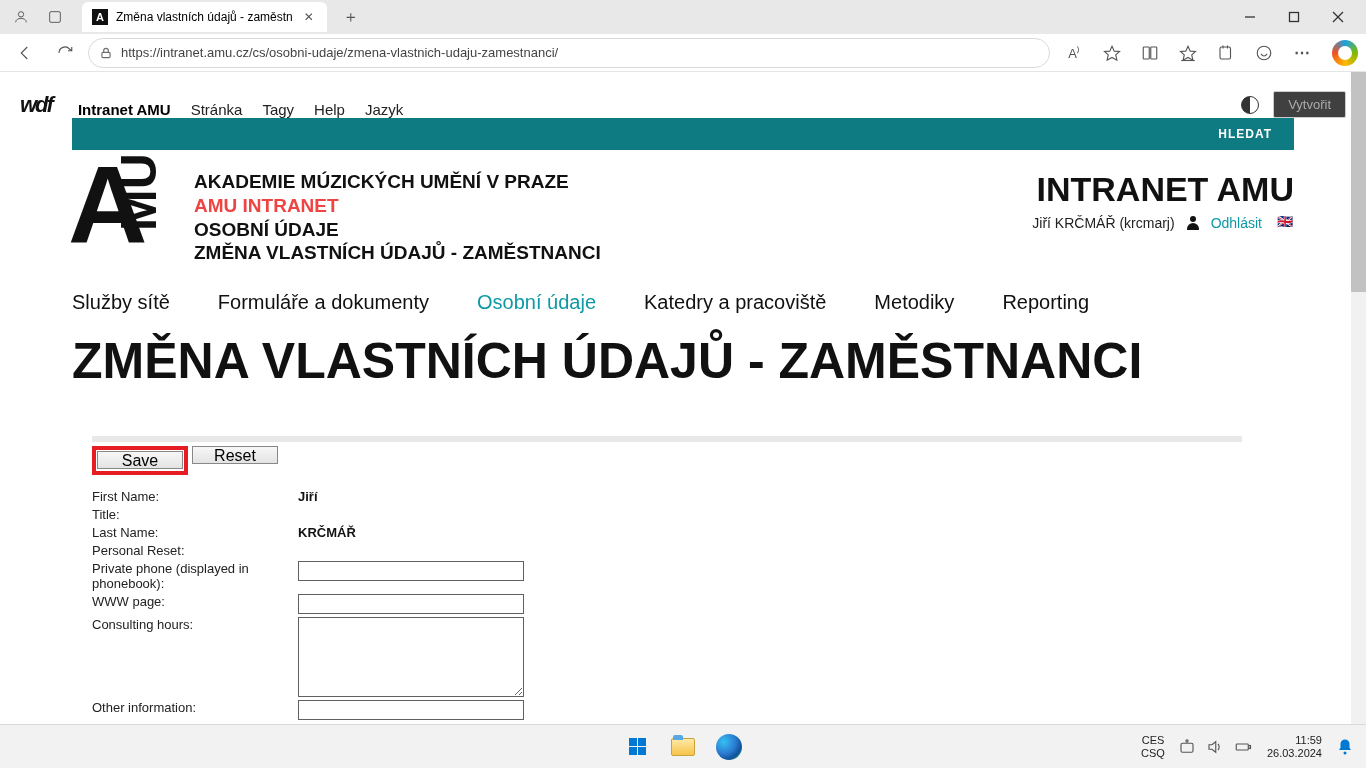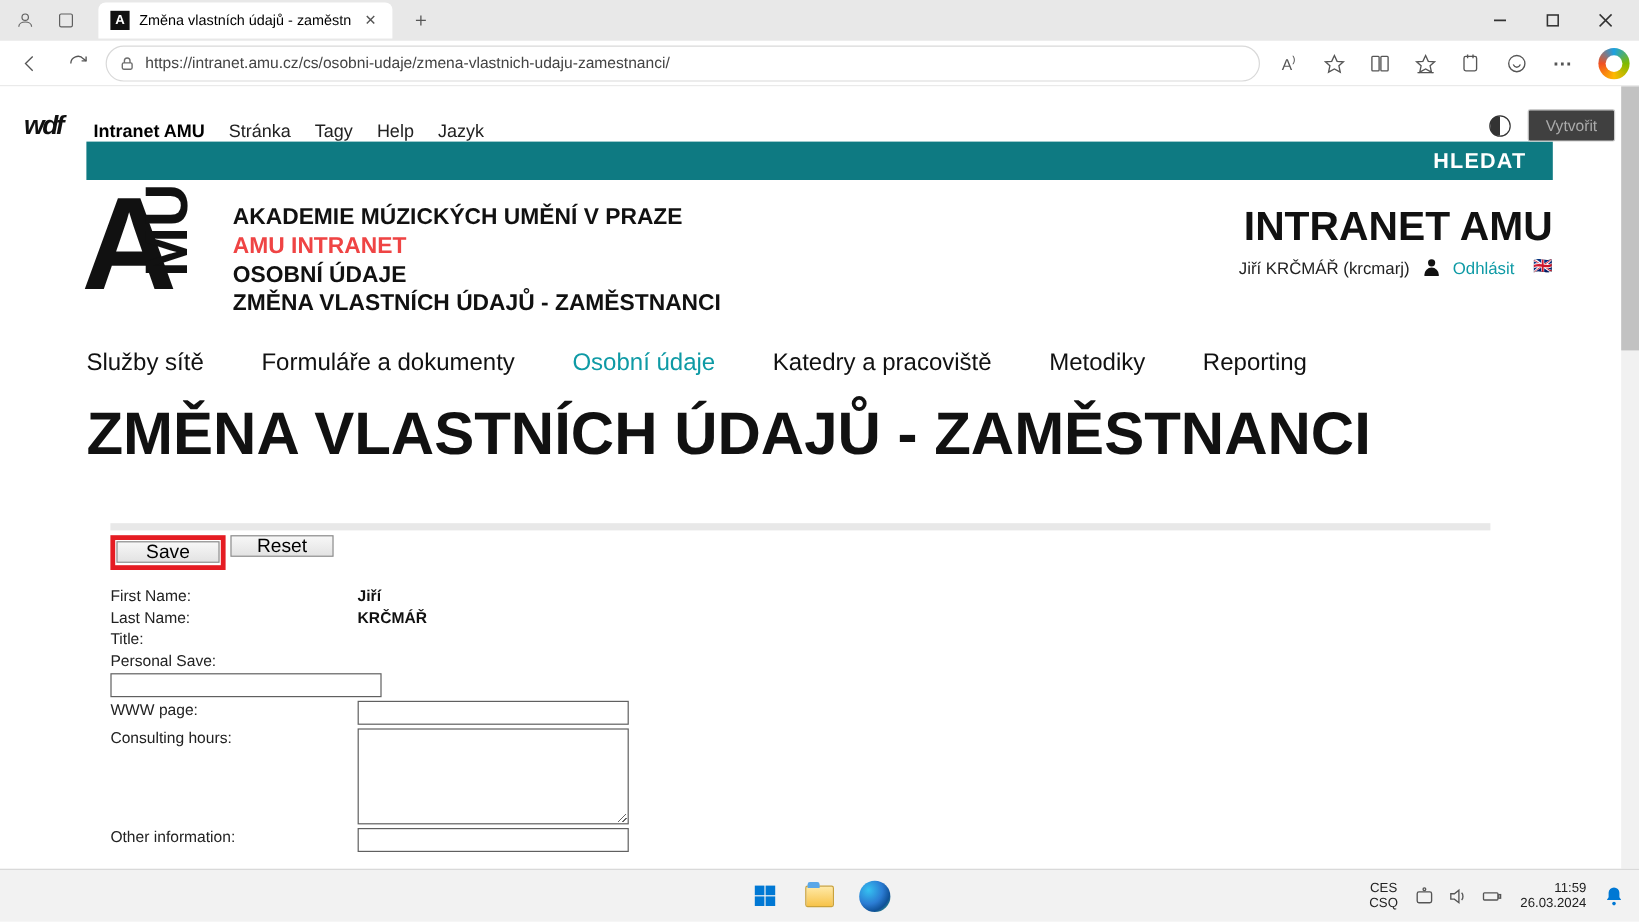--- a/index.html
+++ b/index.html
@@ -32,21 +32,21 @@
     .scrollbar-thumb{position:absolute;top:0;right:0;width:15px;height:220px;background:#c2c2c2;}
 
     .topbar{height:46px;background:#fff;border-bottom:0; display:flex;align-items:flex-end;padding:0 20px;gap:20px;font-size:15px;}
     .topbar .logo{font-weight:700;font-style:italic;font-size:22px;letter-spacing:-2px;color:#111;margin-right:6px;}
     .topbar .brand{font-weight:700;font-size:15px;}
     .topbar .menu-item{color:#222;}
     .topbar .right{margin-left:auto;display:flex;align-items:center;gap:14px;}
     .theme-toggle{width:18px;height:18px;border:1px solid #333;border-radius:50%;background:linear-gradient(90deg,#333 50%,#fff 50%);}
     .create-btn{border:1px solid #ccc;color:#aaa;padding:5px 14px;font-size:13px;border-radius:2px;background:#404040;}
 
-    .hledat-bar{background:#0e7a82;color:#fff;height:32px;display:flex;align-items:center;justify-content:flex-end;padding:0 22px; margin:0 72px; font-weight:700;font-size:18px;letter-spacing:1px;}
+    .hledat-bar{background:#0e7a82;color:#fff;height:32px;display:flex;align-items:center;justify-content:flex-end;padding:0 22px; margin:0 72px; font-weight:700;font-size:12px;letter-spacing:1px;}
 
     .page-inner{padding:0 72px;}
 
     .head-block{display:flex;justify-content:space-between;margin-top:20px;}
     .amu-logo{display:flex;gap:22px;align-items:flex-start;}
     .amu-mark{width:100px;height:90px;position:relative;}
     .amu-mark .big-a{font-family:'Arial Black',Arial; font-weight:900;font-size:110px;line-height:80px;color:#111;position:absolute;left:-4px;top:-6px;}
     .amu-mark .mu{position:absolute;right:-6px;top:2px;font-family:'Arial Black',Arial;font-weight:900;font-size:50px;line-height:40px;color:#111;transform:rotate(-90deg);transform-origin:center;}
     .head-lines{font-family:'Arial Narrow',Arial;font-weight:700;letter-spacing:0px;}
     .head-lines div{font-size:19px;line-height:1.25;text-transform:uppercase;color:#111;}
@@ -256,30 +256,31 @@
           <button class="form-btn">Save</button>
         </span>
         <button class="form-btn">Reset</button>
       </div>
 
       <div class="field-row">
         <span class="field-label">First Name:</span>
         <span class="field-value">Jiří</span>
       </div>
       <div class="field-row">
+        <span class="field-label">Title:</span>
+      </div>
+      <div class="field-row">
         <span class="field-label">Last Name:</span>
         <span class="field-value">KRČMÁŘ</span>
       </div>
       <div class="field-row">
-        <span class="field-label">Title:</span>
-      </div>
-      <div class="field-row">
-        <span class="field-label">Personal Save:</span>
-      </div>
-      <div class="field-row">
+        <span class="field-label">Personal Reset:</span>
+      </div>
+      <div class="field-row">
+        <span class="field-label">Private phone (displayed in phonebook):</span>
         <input class="field-input" style="">
       </div>
       <div class="field-row">
         <span class="field-label">WWW page:</span>
         <input class="field-input" style="">
       </div>
       <div class="field-row">
         <span class="field-label">Consulting hours:</span>
         <textarea class="field-text" style=""></textarea>
       </div>

